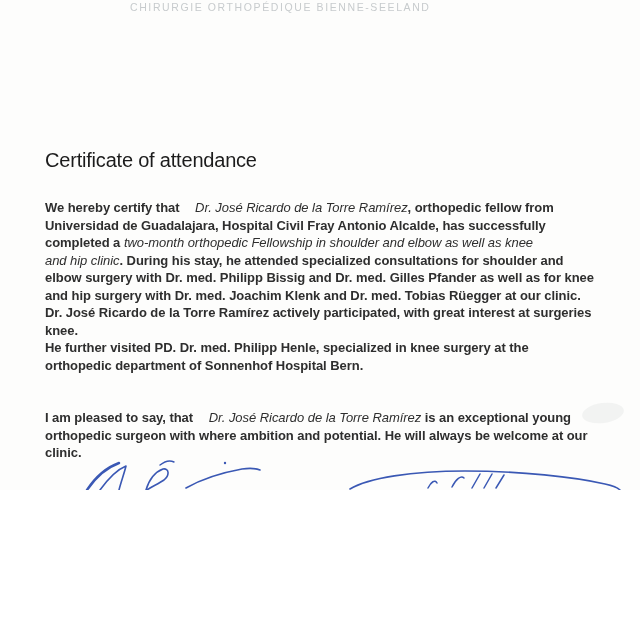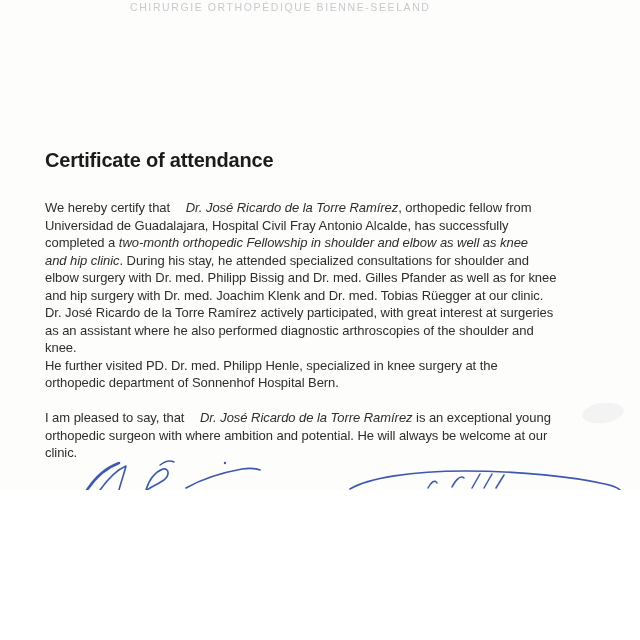--- a/index.html
+++ b/index.html
@@ -19,37 +19,37 @@
     font-weight: 400;
     letter-spacing: 1.6px;
     color: #c7cbcd;
     white-space: nowrap;
   }
   .doc-title {
     position: absolute;
     top: 136px;
     left: 45px;
     font-size: 20px;
-    font-weight: 700;
+    font-weight: 400;
     letter-spacing: -0.2px;
     color: #1c1c1c;
     white-space: nowrap;
   }
   .para {
     position: absolute;
     left: 45px;
     color: #2e2e2e;
     font-size: 13px;
     line-height: 17.5px;
     letter-spacing: -0.05px;
   }
   .para-1 { top: 199px; }
   .para-2 { top: 409px; }
   .line { white-space: nowrap; height: 17.5px; }
-  .r  { font-style: normal; font-weight: 400; text-align: right; }
+  .r  { font-style: normal; font-weight: 700; text-align: right; }
   .i  { font-style: italic; font-weight: 400; text-align: center; }
   .bi { font-style: italic; font-weight: 400; margin-left: 12px; }
   .date-line {
     position: absolute;
     top: 552px;
     left: 45px;
     font-size: 13px;
     color: #2e2e2e;
     white-space: nowrap;
   }
@@ -89,21 +89,20 @@
   <h1 class="doc-title">Certificate of attendance</h1>
 
   <div class="para para-1">
       <div class="line"><span class="r">We hereby certify that </span><span class="bi">Dr. José Ricardo de la Torre Ramírez</span><span class="r">, orthopedic fellow from</span></div>
       <div class="line"><span class="r">Universidad de Guadalajara, Hospital Civil Fray Antonio Alcalde, has successfully</span></div>
       <div class="line"><span class="r">completed a </span><span class="i">two-month orthopedic Fellowship in shoulder and elbow as well as knee</span></div>
       <div class="line"><span class="i">and hip clinic</span><span class="r">. During his stay, he attended specialized consultations for shoulder and</span></div>
       <div class="line"><span class="r">elbow surgery with Dr. med. Philipp Bissig and Dr. med. Gilles Pfander as well as for knee</span></div>
       <div class="line"><span class="r">and hip surgery with Dr. med. Joachim Klenk and Dr. med. Tobias Rüegger at our clinic.</span></div>
       <div class="line"><span class="r">Dr. José Ricardo de la Torre Ramírez actively participated, with great interest at surgeries</span></div>
-      <div class="line"><span class="r">as an assistant where he also performed diagnostic arthroscopies of the shoulder and</span></div>
       <div class="line"><span class="r">knee.</span></div>
       <div class="line"><span class="r">He further visited PD. Dr. med. Philipp Henle, specialized in knee surgery at the</span></div>
       <div class="line"><span class="r">orthopedic department of Sonnenhof Hospital Bern.</span></div>
     </div>
 
   <div class="para para-2">
       <div class="line"><span class="r">I am pleased to say, that </span><span class="bi">Dr. José Ricardo de la Torre Ramírez</span><span class="r"> is an exceptional young</span></div>
       <div class="line"><span class="r">orthopedic surgeon with where ambition and potential. He will always be welcome at our</span></div>
       <div class="line"><span class="r">clinic.</span></div>
     </div>

